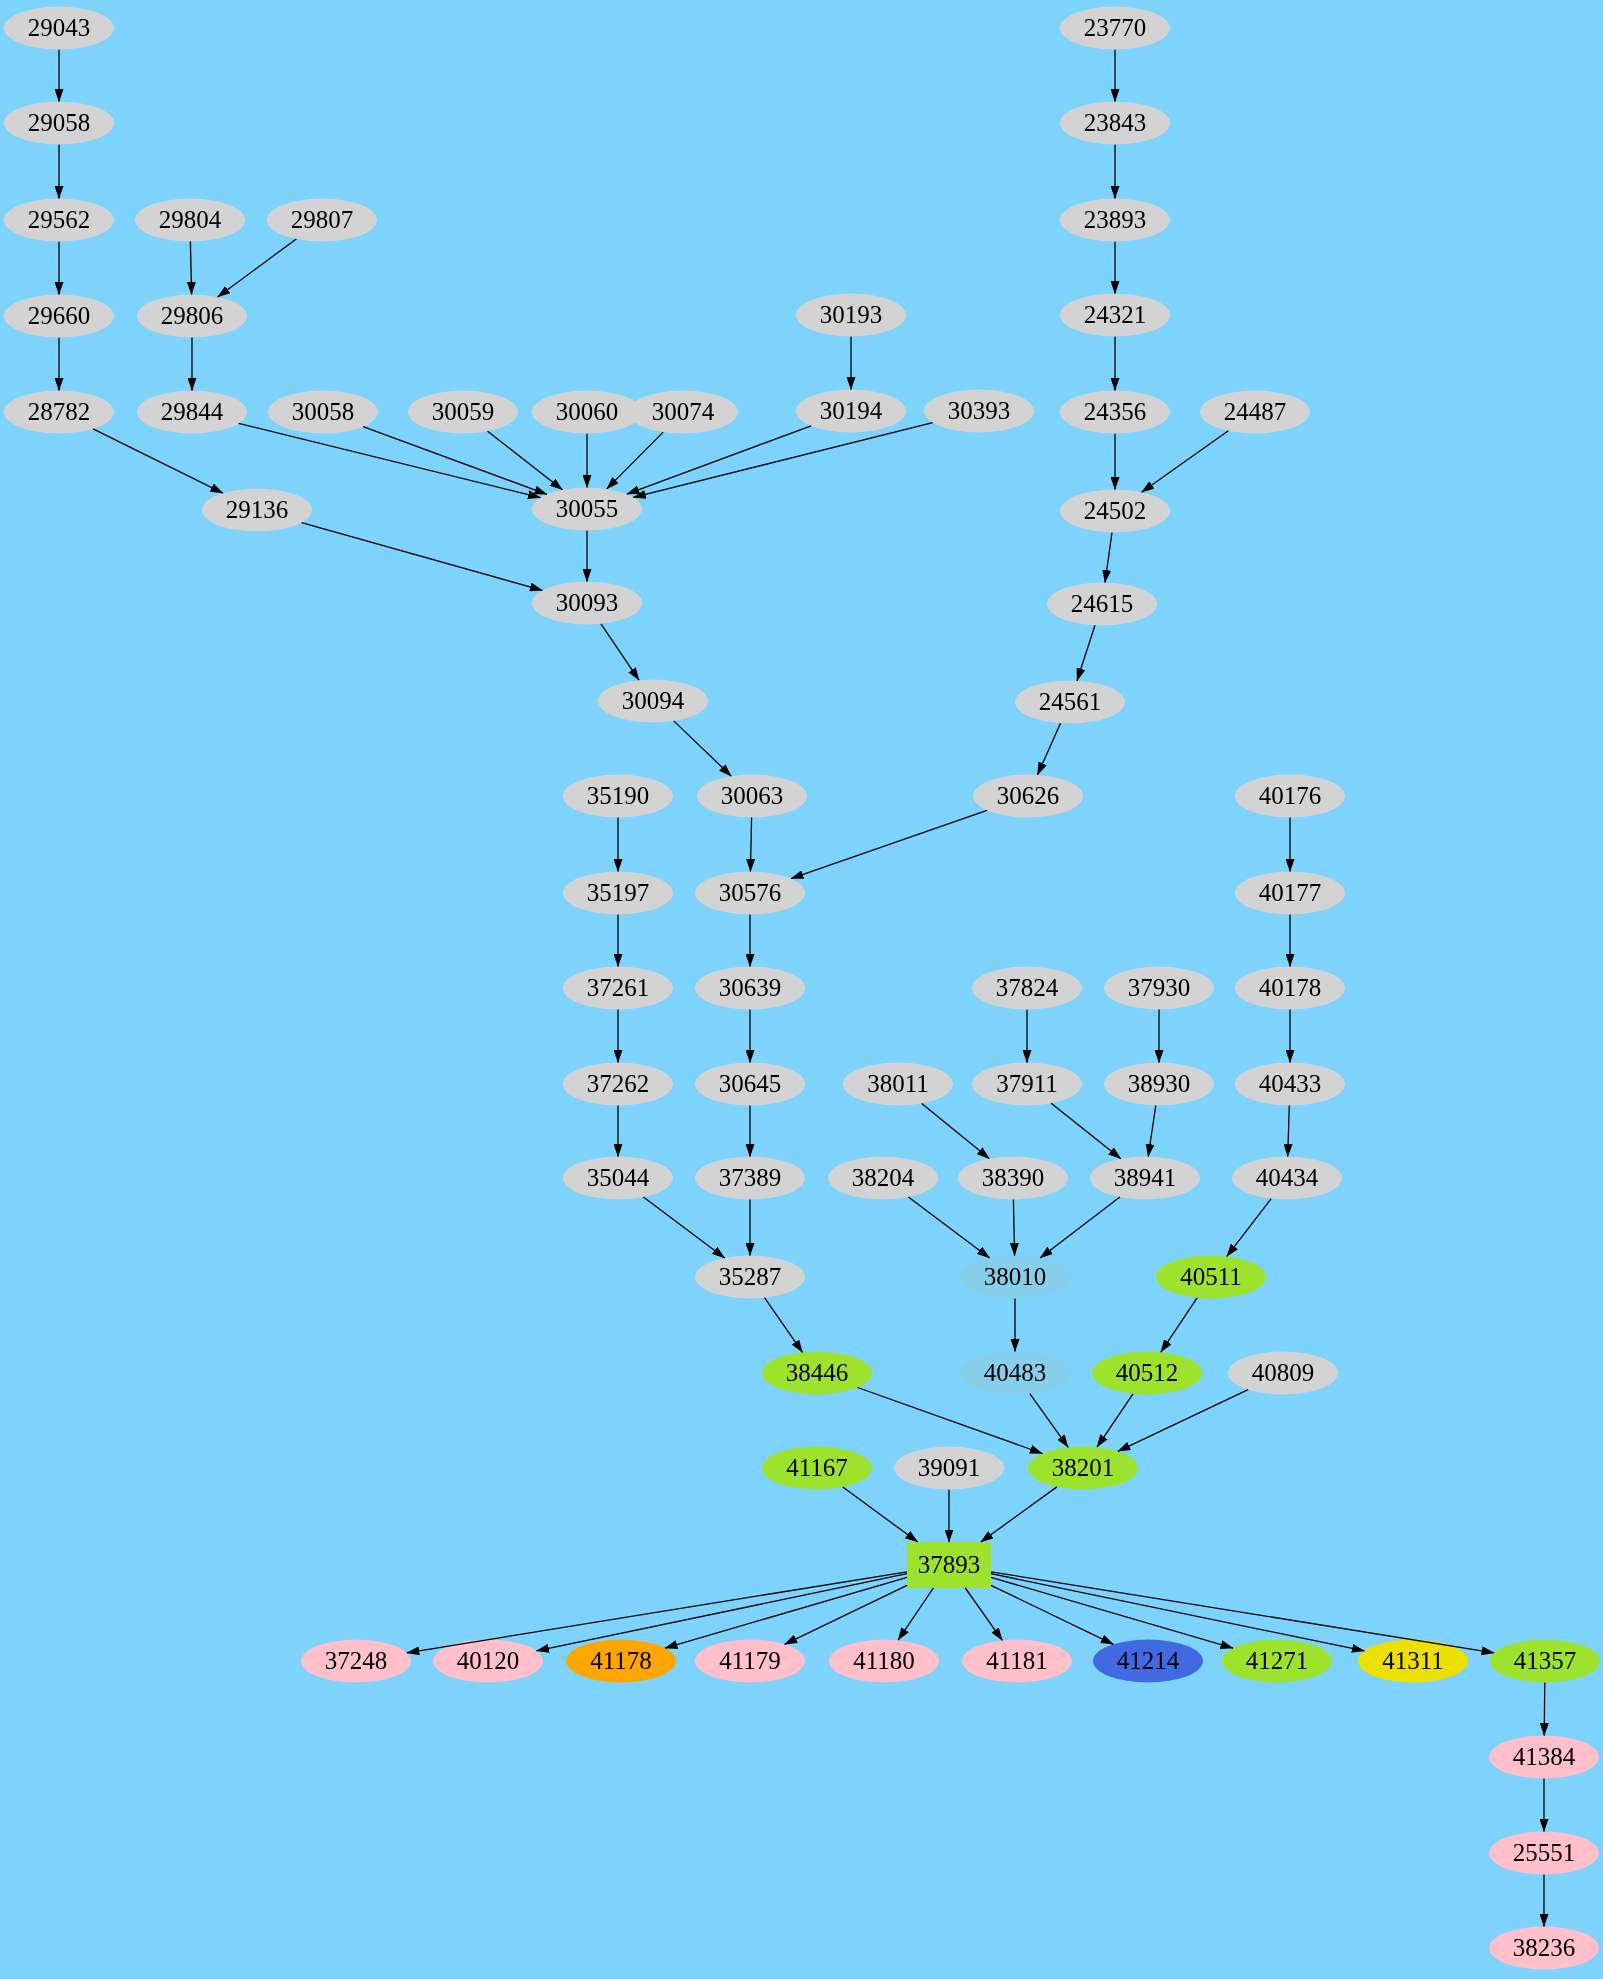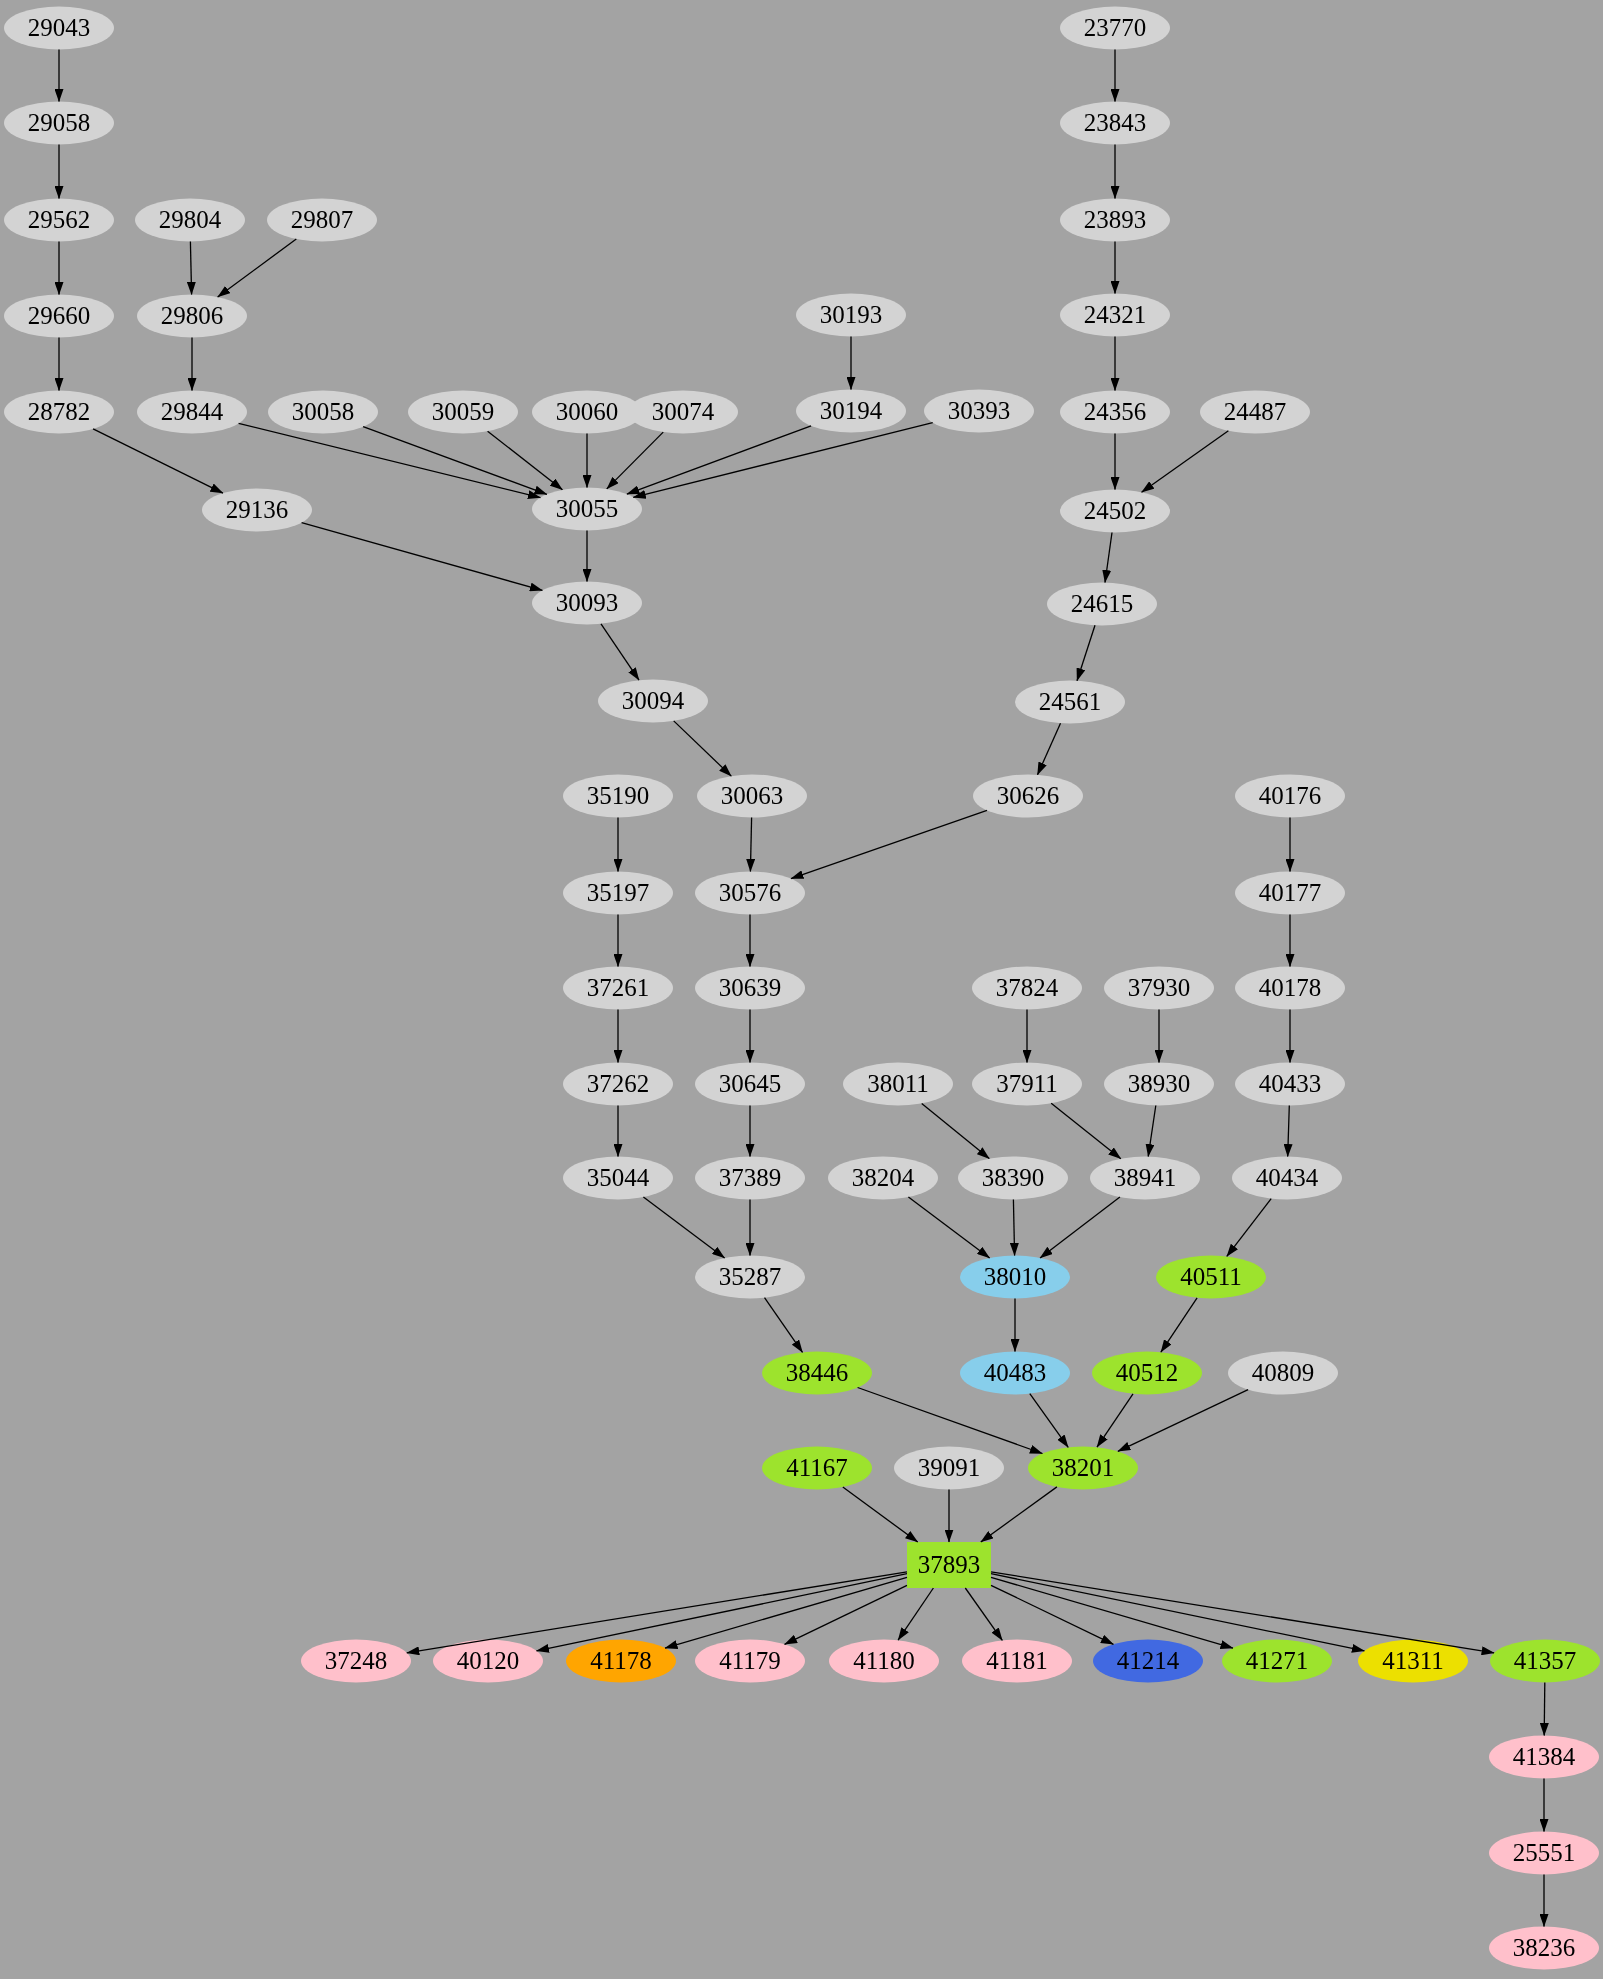--- a/index.html
+++ b/index.html
@@ -4,21 +4,21 @@
 <style>
   html, body {
     margin: 0;
     padding: 0;
     background: #ffffff;
   }
   .graph-canvas {
     position: relative;
     width: 1603px;
     height: 1979px;
-    background: #a3a3a3;
+    background: #7dd3fc;
     overflow: hidden;
   }
   svg { display: block; }
   text.node-label {
     font-family: "Liberation Serif", "DejaVu Serif", serif;
     font-size: 25px;
   }
 </style>
 </head>
 <body>

